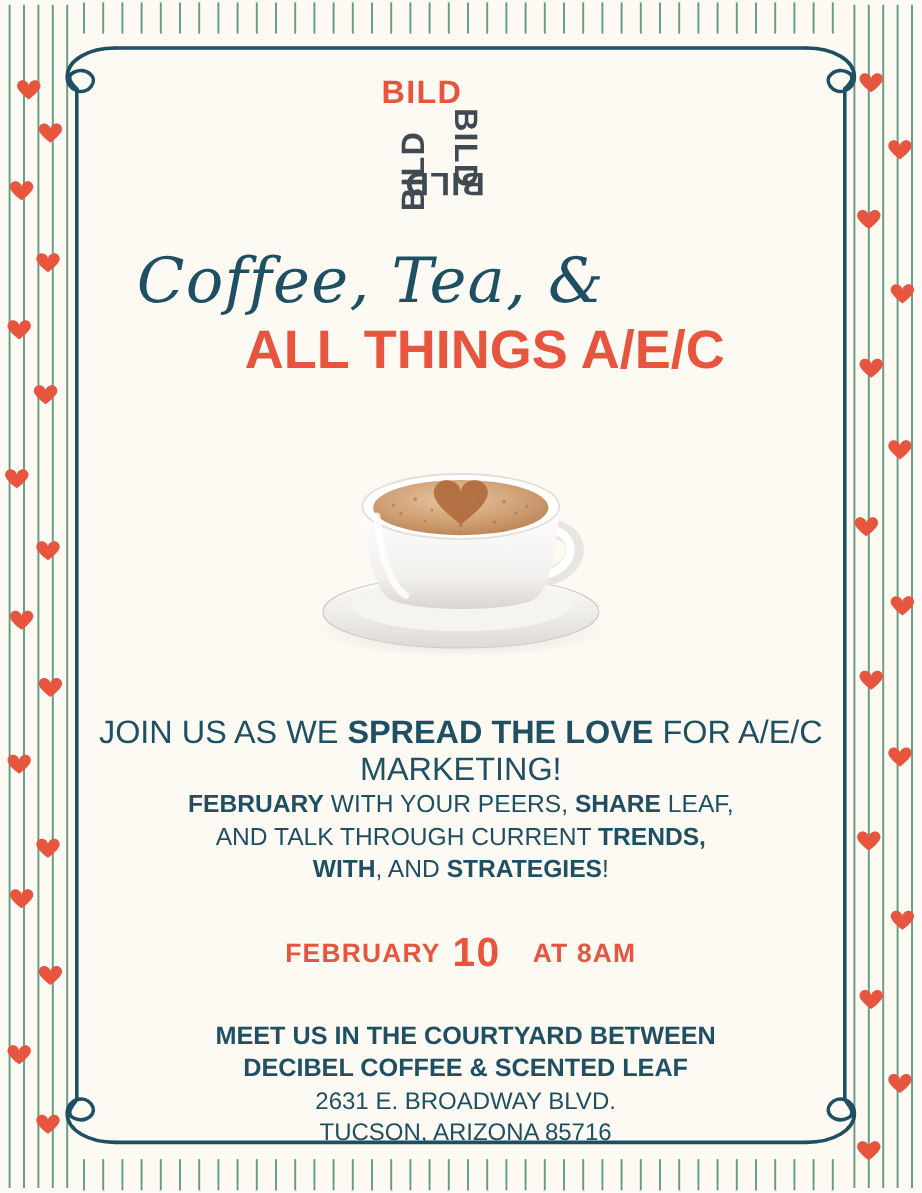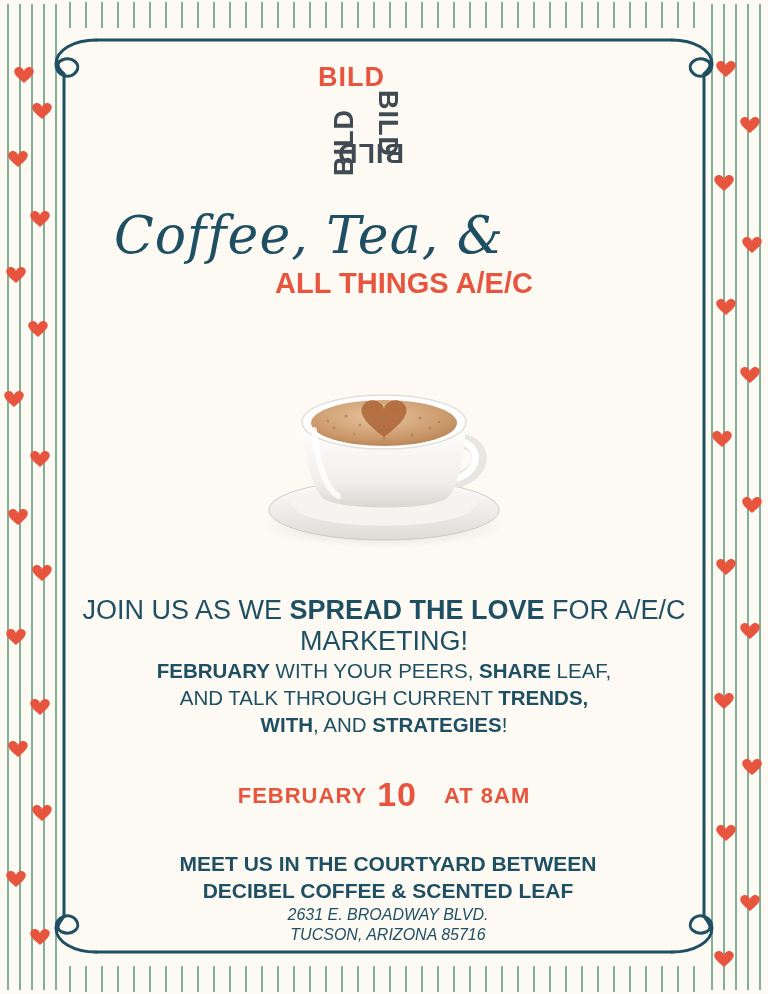--- a/index.html
+++ b/index.html
@@ -99,21 +99,21 @@
     font-style: italic;
     font-size: 52px;
     color: #1f4f63;
     letter-spacing: 1px;
     margin-left: -150px;
     line-height: 1.05;
   }
   .bigline {
     font-family: "Liberation Sans", sans-serif;
     font-weight: bold;
-    font-size: 29px;
+    font-size: 45px;
     color: #e8553f;
     letter-spacing: 0px;
     margin-top: 6px;
     margin-left: 40px;
     line-height: 1;
   }
 
   
   .cup-wrap {
     position: absolute;
@@ -175,24 +175,23 @@
     color: #1f4f63;
     font-family: "Liberation Sans", sans-serif;
     line-height: 1.3;
   }
   .loc-strong {
     font-size: 21px;
     font-weight: bold;
     letter-spacing: 0px;
   }
   .loc-addr {
-    font-size: 16px;
+    font-size: 20px;
     font-weight: normal;
     letter-spacing: 0px;
-    font-style: italic;
   }
 </style>
 </head>
 <body>
 
 <div class="poster">
 
   <div class="border-art">
     <svg width="768" height="994" viewBox="0 0 768 994" xmlns="http://www.w3.org/2000/svg">
       <rect x="0" y="0" width="768" height="994" fill="#fdfaf3"></rect>

